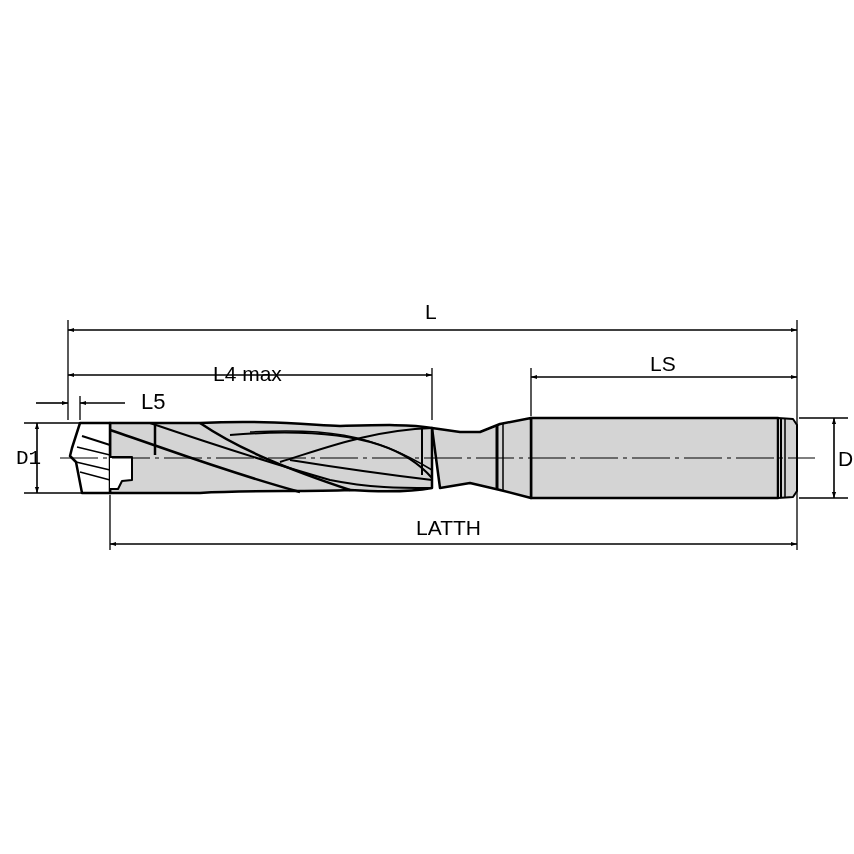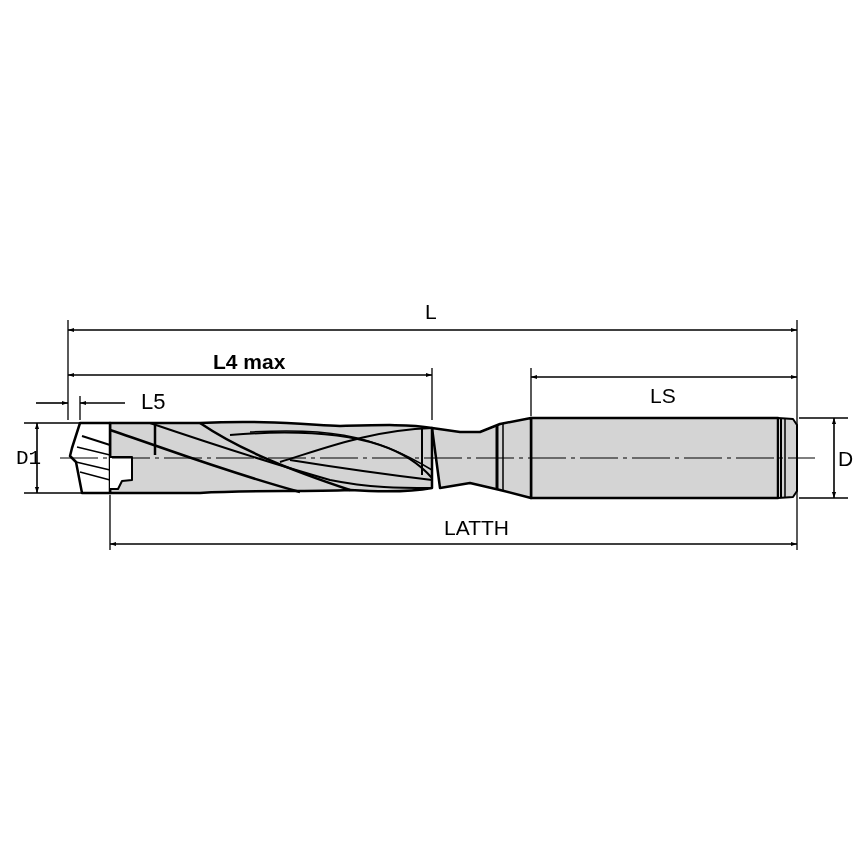--- a/index.html
+++ b/index.html
@@ -70,18 +70,18 @@
     <line x1="531" y1="377" x2="797" y2="377" marker-start="url(#arr)" marker-end="url(#arr)"></line>
     <line x1="36" y1="403" x2="68" y2="403" marker-end="url(#arr)"></line>
     <line x1="125" y1="403" x2="80" y2="403" marker-end="url(#arr)"></line>
     <line x1="110" y1="544" x2="797" y2="544" marker-start="url(#arr)" marker-end="url(#arr)"></line>
     <line x1="37" y1="423" x2="37" y2="493" marker-start="url(#arr)" marker-end="url(#arr)"></line>
     <line x1="834" y1="418" x2="834" y2="498" marker-start="url(#arr)" marker-end="url(#arr)"></line>
   </g>
 </svg>
 
 <div class="lbl" style="left:425px; top:301px;">L</div>
-<div class="lbl" style="left:213px; top:351px;font-weight:bold;">L4 max</div>
-<div class="lbl" style="left:650px; top:353px;margin-top:32px;">LS</div>
+<div class="lbl" style="left:213px; top:363px;">L4 max</div>
+<div class="lbl" style="left:650px; top:353px;">LS</div>
 <div class="lbl" style="left:141px; top:391px; font-size:22px;">L5</div>
-<div class="lbl" style="left:444px; top:517px;">LATTH</div>
+<div class="lbl" style="left:416px; top:517px;">LATTH</div>
 <div class="lbl" style="left:16px; top:448px;font-family:Liberation Mono, monospace;">D1</div>
 <div class="lbl" style="left:838px; top:448px;">D</div>
 
 </body></html>

